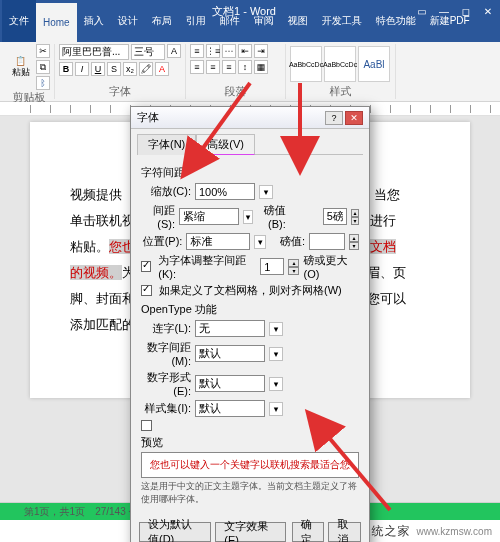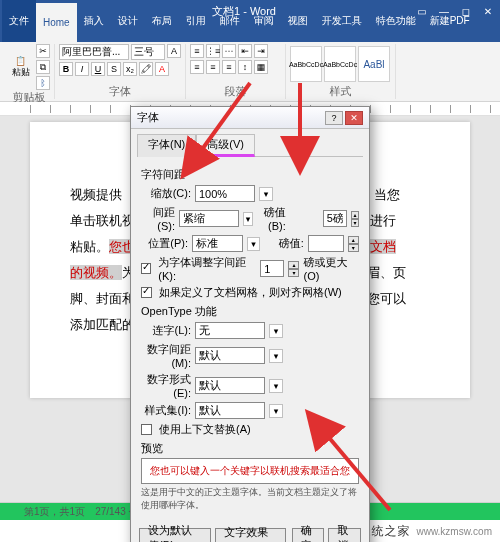--- a/index.html
+++ b/index.html
@@ -39,21 +39,21 @@
 .hl { background: #d0d0d0; color: #c00; }
 
 
 .dialog { position: absolute; top: 106px; left: 130px; width: 240px; background: #f0f0f0; border: 1px solid #8a8a8a; box-shadow: 3px 3px 12px rgba(0,0,0,.4); z-index: 20; }
 .dlg-title { height: 22px; background: linear-gradient(#fdfdff,#e8eaf2); border-bottom: 1px solid #c0c0c0; display: flex; align-items: center; padding: 0 6px; font-size: 11px; justify-content: space-between; }
 .dlg-title .ctl { display: flex; gap: 2px; }
 .dlg-title .ctl span { width: 18px; height: 14px; border: 1px solid #a0a0a0; background: #e8e8e8; display: flex; align-items: center; justify-content: center; font-size: 9px; }
 .dlg-title .ctl .close { background: #d9534f; color: #fff; border-color: #b03e3b; }
 .dlg-tabs { display: flex; border-bottom: 1px solid #c0c0c0; margin: 4px 6px 0; }
 .dlg-tab { padding: 2px 10px; font-size: 11px; border: 1px solid #c0c0c0; border-bottom: none; background: #e6e6e6; position: relative; top: 1px; }
-.dlg-tab.active { background: #f0f0f0; border-bottom: 3px solid #d946ef; }
+.dlg-tab.active { background: #f0f0f0; border-bottom: 1px solid #d946ef; }
 .dlg-body { padding: 6px 10px; font-size: 11px; }
 .fieldset-label { font-size: 11px; margin: 4px 0 2px; }
 .frow { display: flex; align-items: center; gap: 4px; margin: 3px 0; }
 .flabel { width: 50px; text-align: right; font-size: 11px; }
 .finput { height: 17px; border: 1px solid #888; background: #fff; padding: 0 3px; font-size: 11px; flex: 0 0 auto; }
 .spin { width: 12px; display: flex; flex-direction: column; }
 .spin span { height: 8px; border: 1px solid #888; background: #e8e8e8; font-size: 6px; line-height: 6px; text-align: center; }
 .chk { width: 11px; height: 11px; border: 1px solid #666; background: #fff; display: inline-block; margin-right: 3px; position: relative; }
 .chk.checked::after { content: "✓"; position: absolute; top: -3px; left: 0; font-size: 10px; }
 .preview-box { border: 1px solid #888; background: #fff; height: 26px; margin: 2px 0; display: flex; align-items: center; justify-content: center; color: #c00; font-size: 10px; overflow: hidden; white-space: nowrap; padding: 0 4px; }
@@ -218,21 +218,21 @@
       <span class="flabel" style="width:42px">磅值(B):</span>
       <input class="finput" style="width: 24px; margin-left: 33px;" value="5磅">
       <div class="spin">
           <span>▴</span>
           <span>▾</span>
         </div>
     </div>
 
     <div class="frow">
       <span class="flabel">位置(P):</span>
-      <input class="finput" style="width: 51px;" value="标准">
+      <input class="finput" style="width: 64px;" value="标准">
       <span class="mini">▾</span>
       <span class="flabel" style="width:42px">磅值:</span>
       <input class="finput" style="width: 36px;">
       <div class="spin">
           <span>▴</span>
           <span>▾</span>
         </div>
     </div>
 
     <div class="frow">
@@ -268,21 +268,20 @@
       <input class="finput" style="width: 70px;" value="默认">
       <span class="mini">▾</span>
     </div>
     <div class="frow">
       <span class="flabel">样式集(I):</span>
       <input class="finput" style="width: 70px;" value="默认">
       <span class="mini">▾</span>
     </div>
     <div class="frow">
       <span class="chk"></span>
-      <span>使用上下文替换(A)</span>
     </div>
 
     <div class="fieldset-label">预览</div>
     <div class="preview-box">您也可以键入一个关键字以联机搜索最适合您</div>
     <div style="font-size:9px;color:#555;margin:2px 0 4px">这是用于中文的正文主题字体。当前文档主题定义了将使用哪种字体。</div>
   </div>
   <div class="dlg-buttons">
     <div style="display:flex;gap:4px">
       <div class="dbtn">设为默认值(D)</div>
       <div class="dbtn">文字效果(E)...</div>

